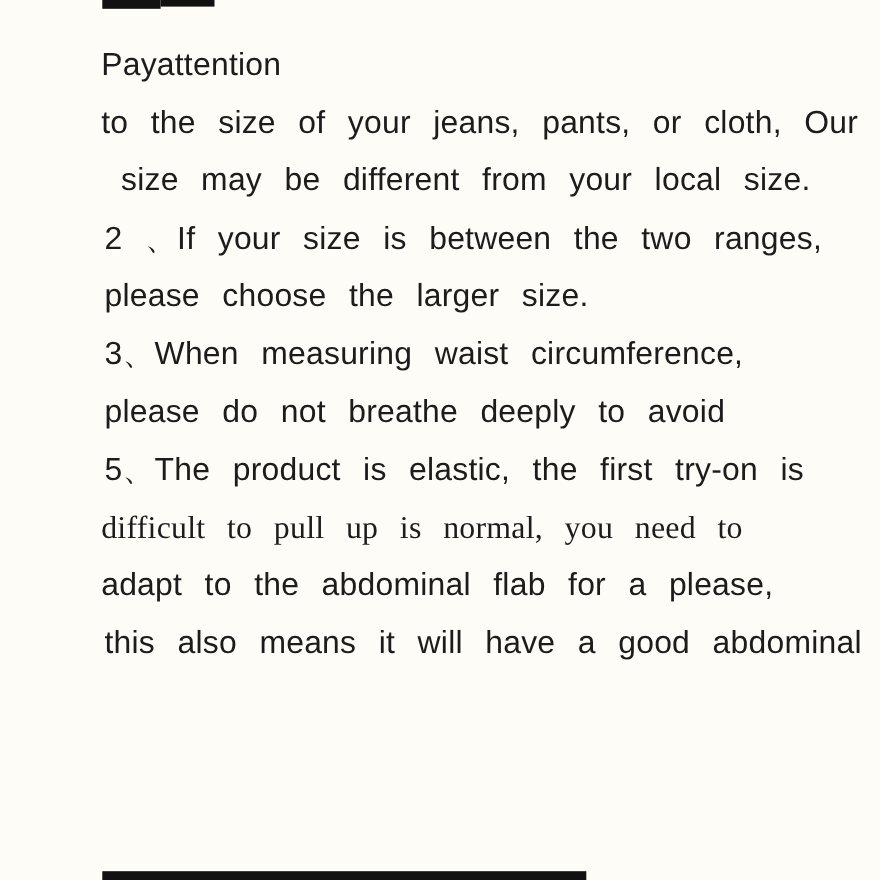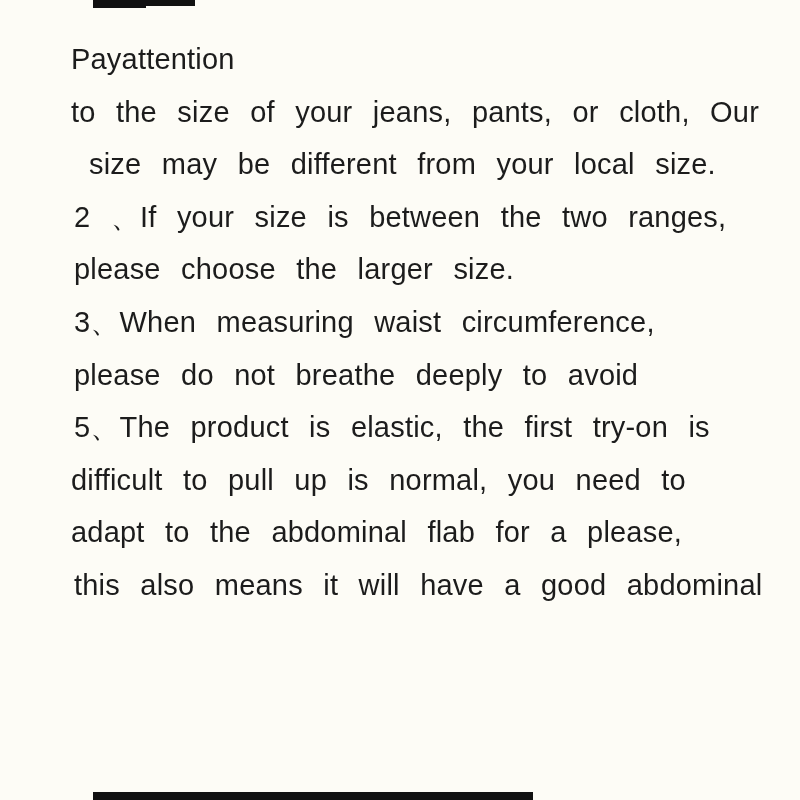--- a/index.html
+++ b/index.html
@@ -21,21 +21,21 @@
   .edge-artifact.top-a    { left: 93px;  top: 0;      width: 53px;  height: 8px; }
   .edge-artifact.top-b    { left: 146px; top: 0;      width: 49px;  height: 6px; }
   .edge-artifact.bottom-a { left: 93px;  top: 792px;  width: 440px; height: 8px; }
 
   .notice {
     position: absolute;
     left: 0;
     top: 0;
     width: 744px;
     box-sizing: border-box;
-    padding: 33px 28px 0 71px;
+    padding: 33px 28px 0 92px;
   }
   .line {
     line-height: 52.6px;
     font-size: 29px;
     letter-spacing: 0.2px;
     word-spacing: 0.42em;
     white-space: nowrap;
     font-weight: 400;
   }
   .line.heading {
@@ -51,19 +51,19 @@
 <main class="notice">
   <div class="line heading">Payattention</div>
   <div id="lines-container">
       <div class="line" style="padding-left: 0px;">to the size of your jeans, pants, or cloth, Our</div>
       <div class="line" style="padding-left: 18px;">size may be different from your local size.</div>
       <div class="line" style="padding-left: 3px;">2 、If your size is between the two ranges,</div>
       <div class="line" style="padding-left: 3px;">please choose the larger size.</div>
       <div class="line" style="padding-left: 3px;">3、When measuring waist circumference,</div>
       <div class="line" style="padding-left: 3px;">please do not breathe deeply to avoid</div>
       <div class="line" style="padding-left: 3px;">5、The product is elastic, the first try-on is</div>
-      <div class="line" style="padding-left: 0px;">difficult to pull up is normal, you need to</div>
+      <div class="line" style="padding-left: 0px; font-family: Liberation Serif, serif;">difficult to pull up is normal, you need to</div>
       <div class="line" style="padding-left: 0px;">adapt to the abdominal flab for a please,</div>
       <div class="line" style="padding-left: 3px;">this also means it will have a good abdominal</div>
     </div>
 </main>
 
 <div class="edge-artifact bottom-a" style="background: rgb(17, 17, 17);"></div>
 
 </body></html>

